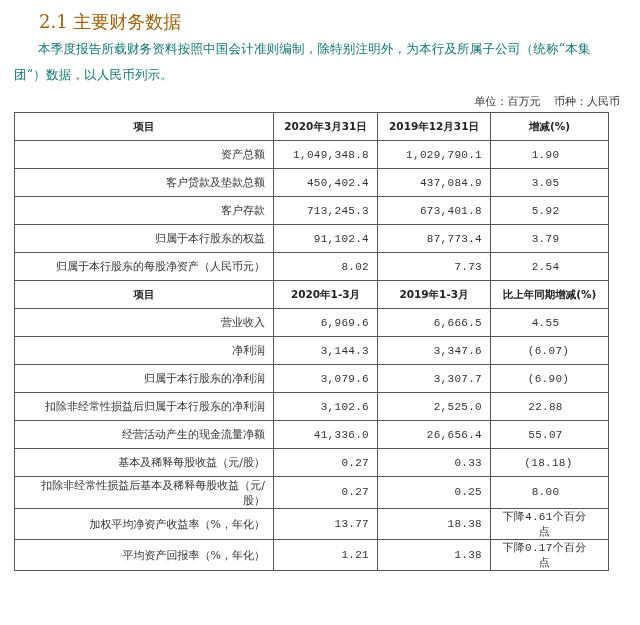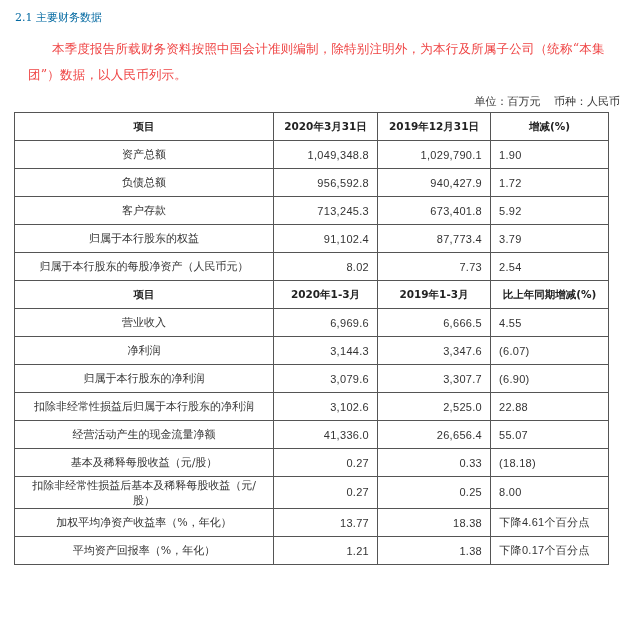--- a/index.html
+++ b/index.html
@@ -2,26 +2,26 @@
 <html><head>
   <meta charset="utf-8">
   <style>
     html, body { margin: 0; padding: 0; background: #ffffff; }
     body {
       width: 640px; height: 625px; position: relative; overflow: hidden;
       font-family: "DejaVu Serif", "Liberation Serif", serif;
       color: #2a2a2a;
     }
     .section-title {
-      position: absolute; left: 15px; top: 10px;
-      font-size: 11px; color: #0369a1;
+      position: absolute; left: 39px; top: 10px;
+      font-size: 18px; color: #a16207;
     }
     .para {
-      position: absolute; left: 28px; top: 36px; width: 595px;
-      font-size: 12.5px; line-height: 26px; color: #ef4444;
+      position: absolute; left: 14px; top: 36px; width: 595px;
+      font-size: 12.5px; line-height: 26px; color: #0f766e;
       text-indent: 24px; letter-spacing: 0.2px;
     }
     .unit-line {
       position: absolute; right: 20px; top: 94px;
       font-size: 11px; color: #333;
     }
     .unit-line span + span { margin-left: 10px; }
     table.fin {
       position: absolute; left: 14px; top: 112px;
       border-collapse: collapse; table-layout: fixed;
@@ -36,25 +36,25 @@
     }
     table.fin col.c1 { width: 259px; }
     table.fin col.c2 { width: 104px; }
     table.fin col.c3 { width: 113px; }
     table.fin col.c4 { width: 118px; }
     .hdr td {
       font-weight: bold; text-align: center; color: #222;
       font-family: "DejaVu Sans", "Liberation Sans", sans-serif;
       font-size: 10.5px;
     }
-    td.num { text-align: right; font-family: Liberation Sans, sans-serif; letter-spacing: 0.3px; }
-    td.pct { text-align: left; padding-right: 16px !important; }
+    td.num { text-align: right; font-family: Liberation Mono, monospace; letter-spacing: 0.3px; }
+    td.pct { text-align: center; padding-right: 16px !important; }
     td.pct.paren { padding-right: 10px !important; }
     td.pct.text { text-align: center; padding-left: 6px !important; }
-    td.label { text-align: center; margin-top: 40px; }
+    td.label { text-align: right; margin-top: 40px; }
     tr.tall td { height: 31px; line-height: 15px; }
   </style>
 </head>
 <body>
 
 <div class="section-title">2.1 主要财务数据</div>
 <div class="para">本季度报告所载财务资料按照中国会计准则编制，除特别注明外，为本行及所属子公司（统称“本集团”）数据，以人民币列示。</div>
 <div class="unit-line">
   <span>单位：百万元</span>
   <span>币种：人民币</span>
@@ -74,24 +74,24 @@
       <td>2019年12月31日</td>
       <td>增减(%)</td>
     </tr>
     <tr>
       <td class="label">资产总额</td>
       <td class="num">1,049,348.8</td>
       <td class="num">1,029,790.1</td>
       <td class="num pct">1.90</td>
     </tr>
     <tr>
-      <td class="label">负债总额</td>
-      <td class="num">956,592.8</td>
-      <td class="num">940,427.9</td>
-      <td class="num pct">1.72</td>
+      <td class="label">客户贷款及垫款总额</td>
+      <td class="num">450,402.4</td>
+      <td class="num">437,084.9</td>
+      <td class="num pct">3.05</td>
     </tr>
     <tr>
       <td class="label">客户存款</td>
       <td class="num">713,245.3</td>
       <td class="num">673,401.8</td>
       <td class="num pct">5.92</td>
     </tr>
     <tr>
       <td class="label">归属于本行股东的权益</td>
       <td class="num">91,102.4</td>

